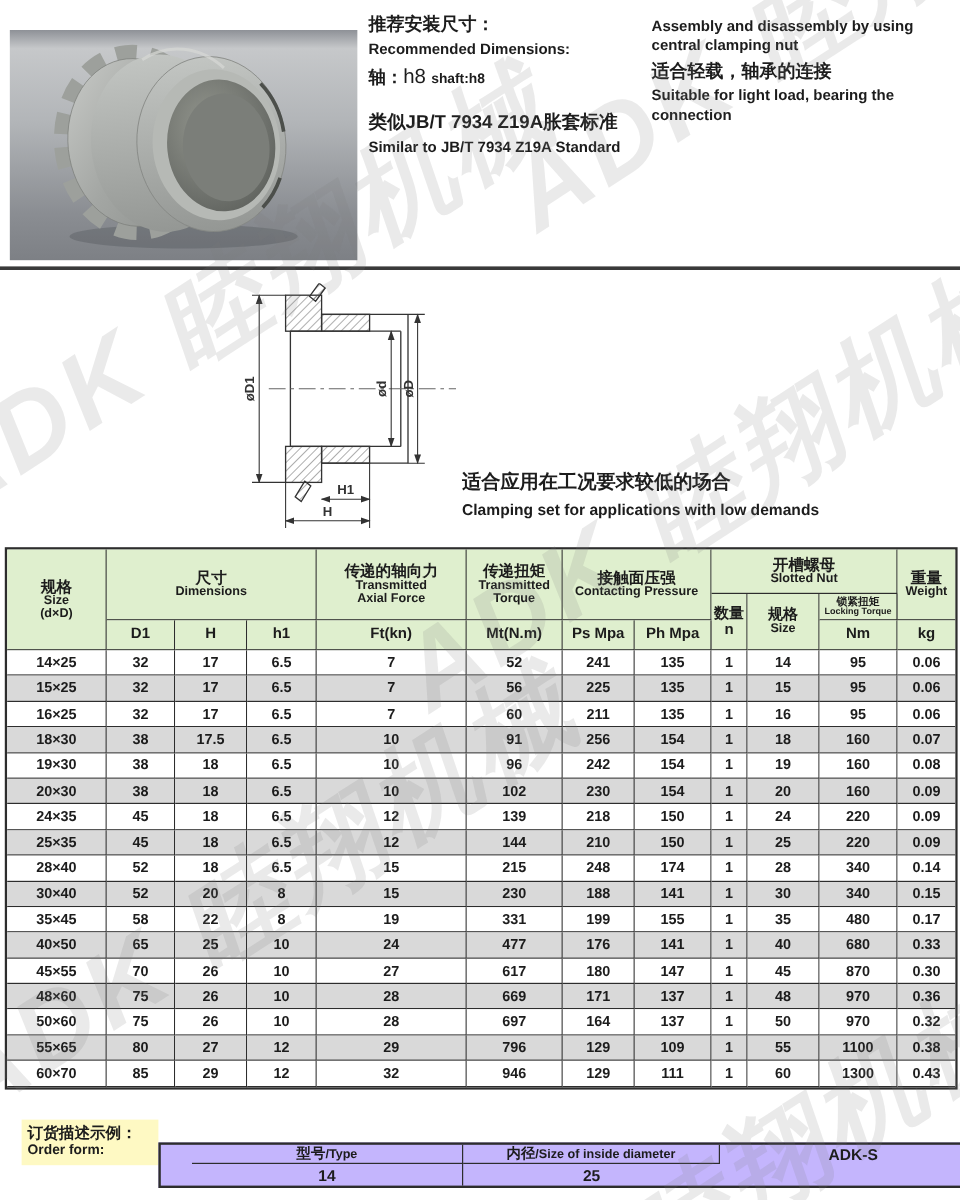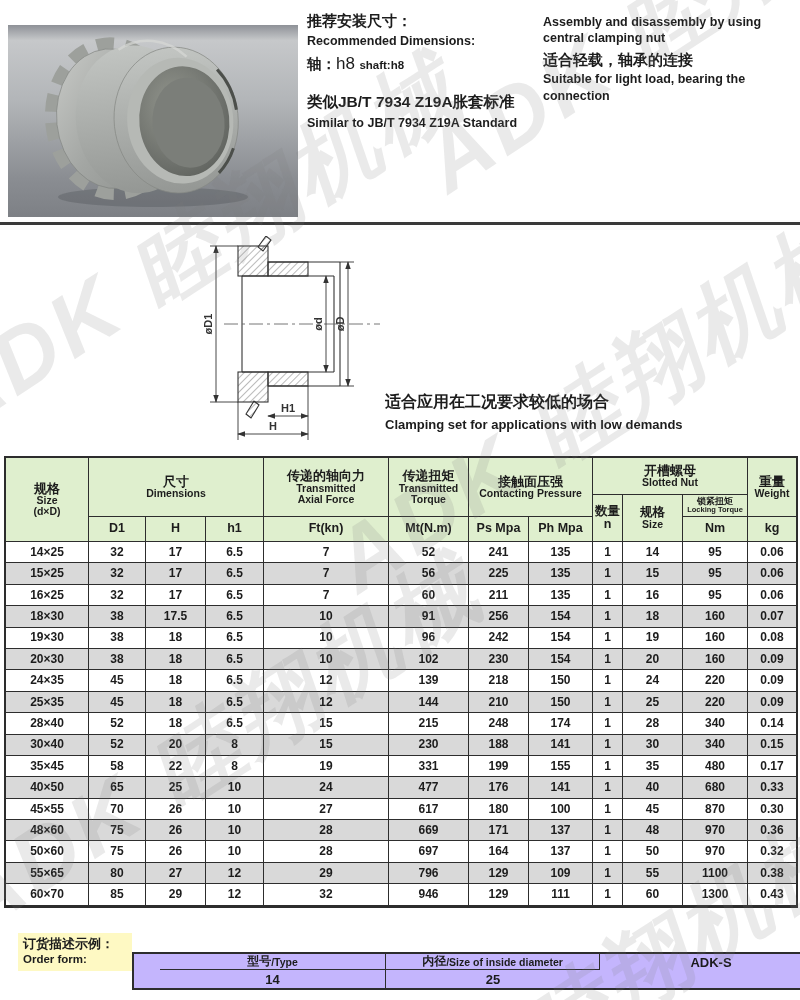--- a/index.html
+++ b/index.html
@@ -395,21 +395,21 @@
       <div class="cell data alt">40</div>
       <div class="cell data alt">680</div>
       <div class="cell data alt h-kg">0.33</div>
       <div class="cell data">45×55</div>
       <div class="cell data">70</div>
       <div class="cell data">26</div>
       <div class="cell data">10</div>
       <div class="cell data">27</div>
       <div class="cell data">617</div>
       <div class="cell data">180</div>
-      <div class="cell data">100</div>
+      <div class="cell data">147</div>
       <div class="cell data">1</div>
       <div class="cell data">45</div>
       <div class="cell data">870</div>
       <div class="cell data h-kg">0.30</div>
       <div class="cell data alt">48×60</div>
       <div class="cell data alt">75</div>
       <div class="cell data alt">26</div>
       <div class="cell data alt">10</div>
       <div class="cell data alt">28</div>
       <div class="cell data alt">669</div>

